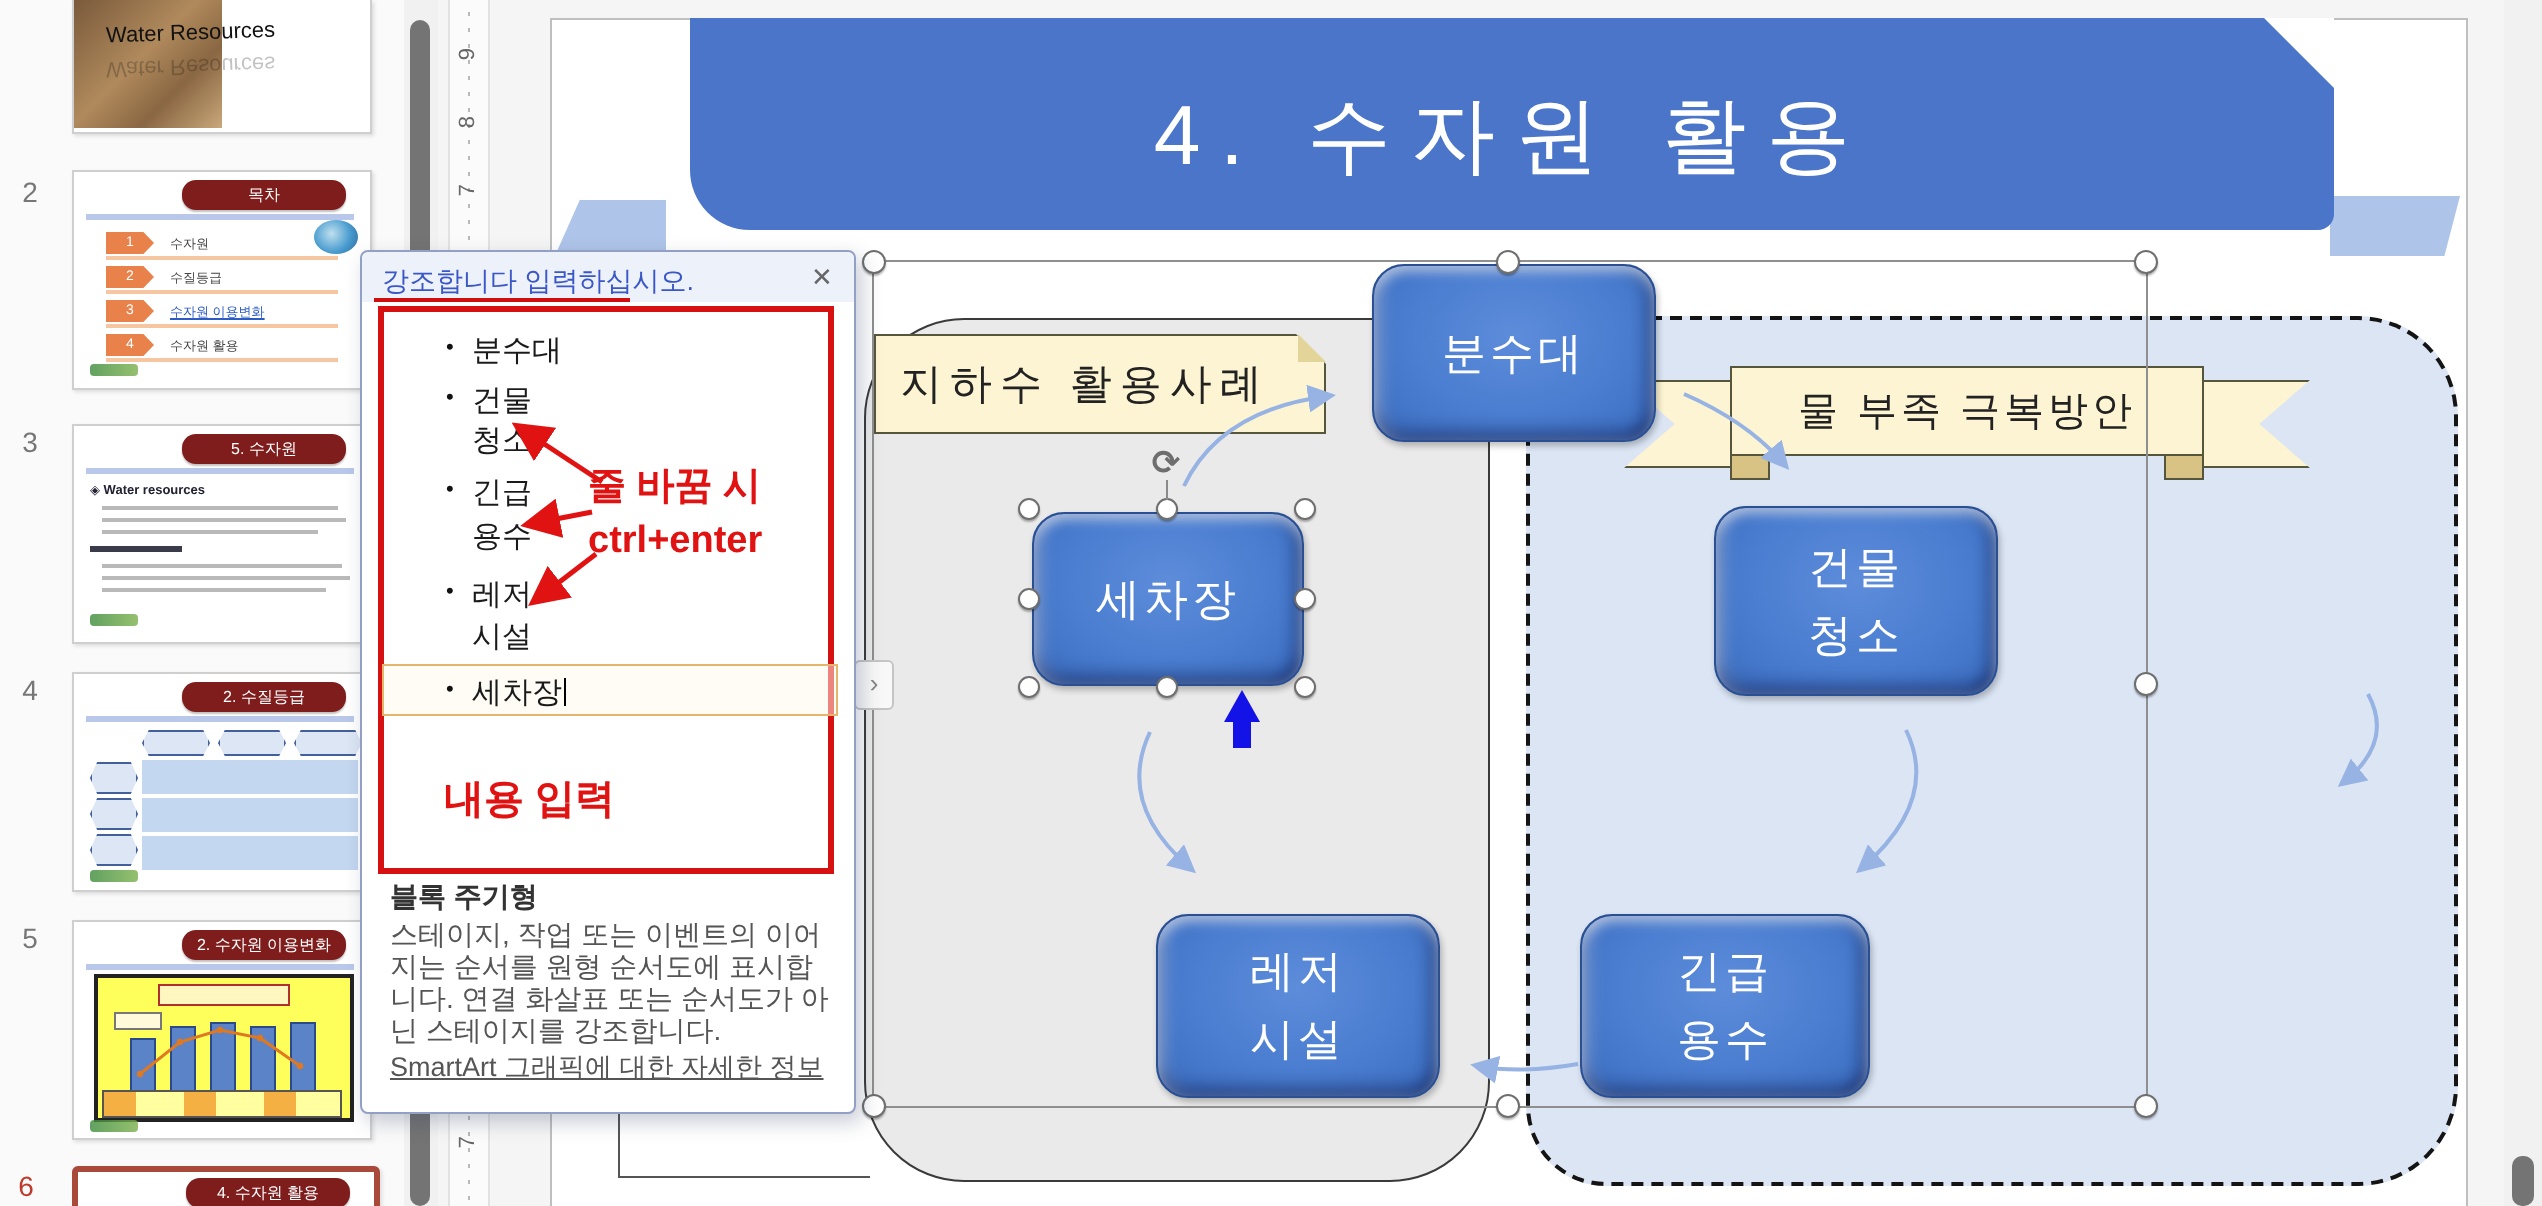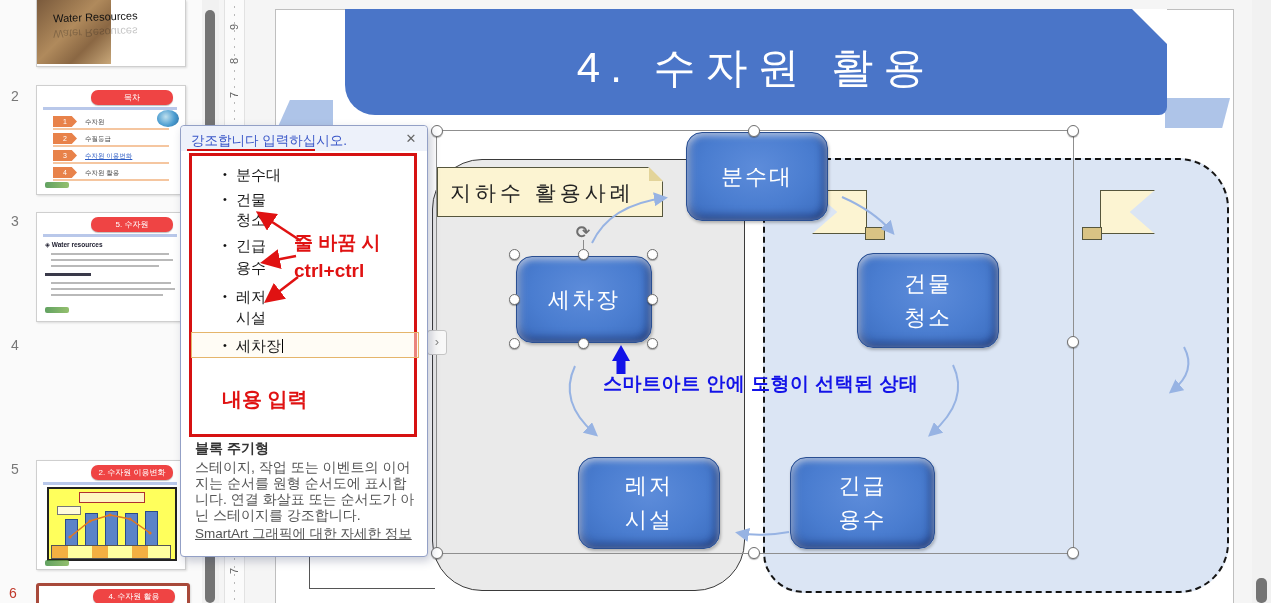--- a/index.html
+++ b/index.html
@@ -4,21 +4,21 @@
 <style>
   html,body{margin:0;padding:0;background:#e8e8e8;}
   #root{position:relative;width:1271px;height:603px;overflow:hidden;background:#f5f5f5;
         font-family:"Liberation Sans","DejaVu Sans",sans-serif;-webkit-font-smoothing:antialiased;}
   .abs{position:absolute;}
   
   #thumbs{left:0;top:0;width:202px;height:603px;background:#fafafa;}
   .slidenum{font-size:14px;color:#777;width:22px;text-align:center;}
   .card{left:36px;width:148px;background:#fff;border:1px solid #cfcfcf;box-shadow:1px 1px 2px rgba(0,0,0,.12);}
   .card.sel{border:3px solid #a8493a;border-radius:3px;}
-  .mini-hdr{position:absolute;left:12px;top:4px;right:12px;height:15px;background:#ef4444;border-radius:7px;
+  .mini-hdr{position:absolute;left:12px;top:4px;right:12px;height:15px;background:#7f1d1d;border-radius:7px;
             color:#fff;font-size:8px;text-align:center;line-height:15px;box-shadow:0 1px 1px rgba(0,0,0,.25);margin-left:42px;}
   .mini-underl{position:absolute;left:6px;height:3px;background:#b9c8ea;}
   .tag{position:absolute;width:24px;height:11px;background:#e8824a;color:#fff;font-size:7px;text-align:center;line-height:11px;
        clip-path:polygon(0 0,78% 0,100% 50%,78% 100%,0 100%);}
   .tocbar{position:absolute;height:2px;background:#f5c6a0;}
   .toclbl{position:absolute;font-size:6.5px;color:#444;white-space:nowrap;}
   .toclbl.link{color:#2b5bc4;text-decoration:underline;}
   .gline{position:absolute;height:2px;background:#b9b9b9;}
   .logo{position:absolute;width:24px;height:6px;background:linear-gradient(90deg,#3a8a3a,#7ab04a);border-radius:2px;opacity:.8;}
   
@@ -120,20 +120,34 @@
       <div class="gline" style="left:14px;top:46px;width:122px;"></div>
       <div class="gline" style="left:14px;top:52px;width:108px;"></div>
       <div class="abs" style="left:8px;top:60px;width:46px;height:3px;background:#3a3a4a;"></div>
       <div class="gline" style="left:14px;top:69px;width:120px;"></div>
       <div class="gline" style="left:14px;top:75px;width:124px;"></div>
       <div class="gline" style="left:14px;top:81px;width:112px;"></div>
       <div class="logo" style="left:8px;top:94px;"></div>
     </div>
 
     <div class="abs slidenum" style="left:4px;top:337px;">4</div>
+    <div class="abs card" style="top:336px;height:108px;">
+      <div class="mini-hdr">2. 수질등급</div>
+      <div class="mini-underl" style="top:21px;width:134px;"></div>
+      <div class="abs" style="left:34px;top:28px;width:32px;height:11px;background:#dce6f4;border:1px solid #44609a;clip-path:polygon(10% 0,90% 0,100% 50%,90% 100%,10% 100%,0 50%);"></div>
+      <div class="abs" style="left:72px;top:28px;width:32px;height:11px;background:#dce6f4;border:1px solid #44609a;clip-path:polygon(10% 0,90% 0,100% 50%,90% 100%,10% 100%,0 50%);"></div>
+      <div class="abs" style="left:110px;top:28px;width:32px;height:11px;background:#dce6f4;border:1px solid #44609a;clip-path:polygon(10% 0,90% 0,100% 50%,90% 100%,10% 100%,0 50%);"></div>
+      <div class="abs" style="left:8px;top:44px;width:22px;height:14px;background:#dce6f4;border:1px solid #44609a;clip-path:polygon(15% 0,85% 0,100% 50%,85% 100%,15% 100%,0 50%);"></div>
+      <div class="abs" style="left:8px;top:62px;width:22px;height:14px;background:#dce6f4;border:1px solid #44609a;clip-path:polygon(15% 0,85% 0,100% 50%,85% 100%,15% 100%,0 50%);"></div>
+      <div class="abs" style="left:8px;top:80px;width:22px;height:14px;background:#dce6f4;border:1px solid #44609a;clip-path:polygon(15% 0,85% 0,100% 50%,85% 100%,15% 100%,0 50%);"></div>
+      <div class="abs" style="left:34px;top:43px;width:108px;height:17px;background:#c3d7f0;"></div>
+      <div class="abs" style="left:34px;top:62px;width:108px;height:17px;background:#c3d7f0;"></div>
+      <div class="abs" style="left:34px;top:81px;width:108px;height:17px;background:#c3d7f0;"></div>
+      <div class="logo" style="left:8px;top:98px;"></div>
+    </div>
 
     <div class="abs slidenum" style="left:4px;top:461px;">5</div>
     <div class="abs card" style="top:460px;height:108px;">
       <div class="mini-hdr">2. 수자원 이용변화</div>
       <div class="mini-underl" style="top:21px;width:134px;"></div>
       <div class="abs" style="left:10px;top:26px;width:126px;height:70px;background:#ffff5c;border:2px solid #222;">
         <div class="abs" style="left:30px;top:3px;width:64px;height:9px;background:#fff6c0;border:1px solid #b03030;"></div>
         <div class="abs" style="left:8px;top:17px;width:22px;height:7px;background:#fffbda;border:1px solid #777;"></div>
         <div class="abs" style="left:16px;bottom:8px;width:11px;height:30px;background:#5b83c8;border:1px solid #2a4a8a;"></div>
         <div class="abs" style="left:36px;bottom:8px;width:11px;height:36px;background:#5b83c8;border:1px solid #2a4a8a;"></div>
@@ -185,20 +199,23 @@
 
   <div class="abs" id="note">
     <span>지하수 활용사례</span>
     <div class="dog"></div>
     <div class="fold"></div>
   </div>
   <div class="abs ribtail" style="left:812px;clip-path:polygon(0 0,100% 0,100% 100%,0 100%,46% 50%);"></div>
   <div class="abs ribtail" style="left:1100px;clip-path:polygon(0 0,100% 0,54% 50%,100% 100%,0 100%);"></div>
   <div class="abs ribfold" style="left:865px;"></div>
   <div class="abs ribfold" style="left:1082px;"></div>
+  <div class="abs" id="ribband">
+    <span>물 부족 극복방안</span>
+  </div>
 
   <svg class="ovl arcs" width="1271" height="603">
     <defs>
       <marker id="mb" markerWidth="7" markerHeight="7" refX="5" refY="3.5" orient="auto">
         <path d="M0,0 L7,3.5 L0,7 Z" fill="#97b3e3"></path>
       </marker>
     </defs>
     <path d="M 592 243 Q 610 205 664 198" fill="none" stroke="#97b3e3" stroke-width="2" marker-end="url(#mb)"></path>
     <path d="M 842 197 Q 874 211 892 232" fill="none" stroke="#97b3e3" stroke-width="2" marker-end="url(#mb)"></path>
     <path d="M 575 366 Q 558 402 595 434" fill="none" stroke="#97b3e3" stroke-width="2" marker-end="url(#mb)"></path>
@@ -233,21 +250,20 @@
   <div class="hdl sm" style="left:647px;top:294px;"></div>
   <div class="hdl sm" style="left:509px;top:338px;"></div>
   <div class="hdl sm" style="left:578px;top:338px;"></div>
   <div class="hdl sm" style="left:647px;top:338px;"></div>
   <div class="abs" id="rotstem"></div>
   <div class="abs" id="rotg">⟳</div>
 
   <svg class="ovl" width="1271" height="603" style="z-index:8;">
     <polygon points="621,345 630,361 625.5,361 625.5,374 616.5,374 616.5,361 612,361" fill="#1313e8"></polygon>
   </svg>
-  <div class="abs" id="blue-note">스마트아트 안에 도형이 선택된 상태</div>
 
   <div class="abs" id="pane">
     <div class="titlebar"></div>
     <div class="ptitle">강조합니다 입력하십시오.</div>
     <div class="punderline"></div>
     <div class="pclose">✕</div>
     <div id="redbox"></div>
 
     <span class="pblt" style="top:42px;">•</span>
     <div class="prow" style="top:40px;">분수대</div>
@@ -258,21 +274,21 @@
     <div class="prow" style="top:111px;">긴급</div>
     <div class="prow" style="top:133px;">용수</div>
     <span class="pblt" style="top:164px;">•</span>
     <div class="prow" style="top:162px;">레저</div>
     <div class="prow" style="top:183px;">시설</div>
     <div id="hl"></div>
     <span class="pblt" style="top:213px;">•</span>
     <div class="prow" style="top:211px;"><span>세차장</span><span class="caret"></span></div>
 
     <div class="redlbl" style="left:113px;top:104px;">줄 바꿈 시</div>
-    <div class="redlbl" style="left:113px;top:134px;">ctrl+ctrl</div>
+    <div class="redlbl" style="left:113px;top:134px;">ctrl+enter</div>
     <div class="redlbl" style="left:41px;top:260px;font-size:20px;">내용 입력</div>
 
     <div id="info-h">블록 주기형</div>
     <div id="info-l">SmartArt 그래픽에 대한 자세한 정보</div>
     <div id="info-b">스테이지, 작업 또는 이벤트의 이어지는 순서를 원형 순서도에 표시합니다. 연결 화살표 또는 순서도가 아닌 스테이지를 강조합니다.</div>
   </div>
 
   <svg class="ovl" width="1271" height="603">
     <defs>
       <marker id="mr" markerWidth="8" markerHeight="8" refX="6" refY="4" orient="auto">

